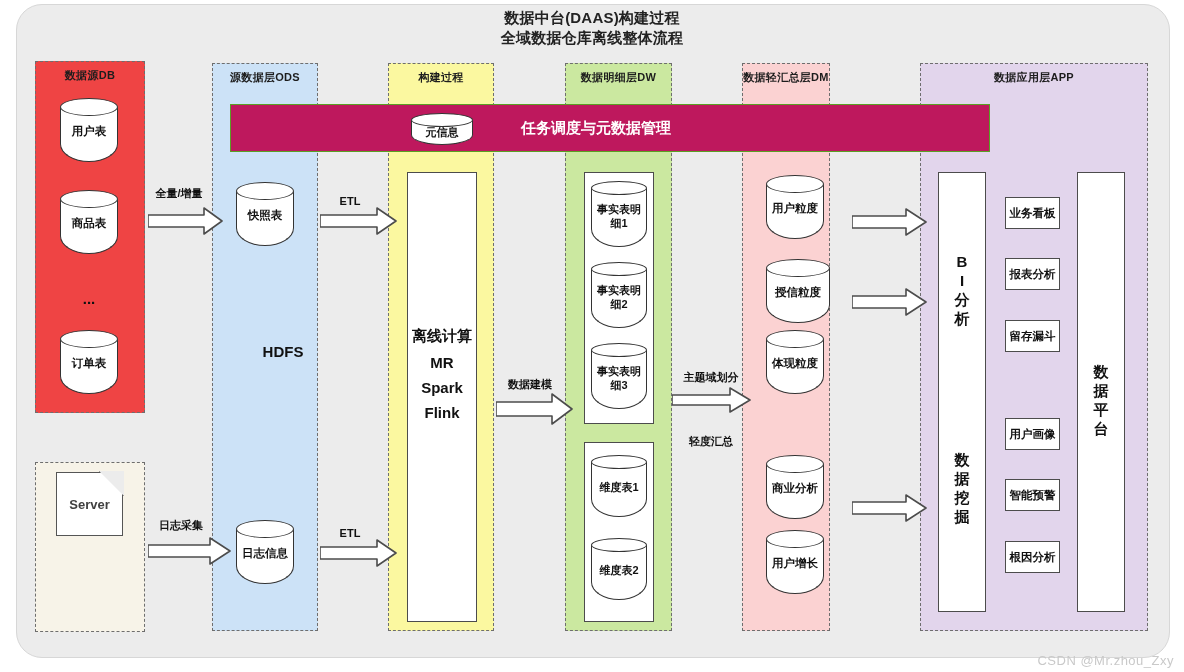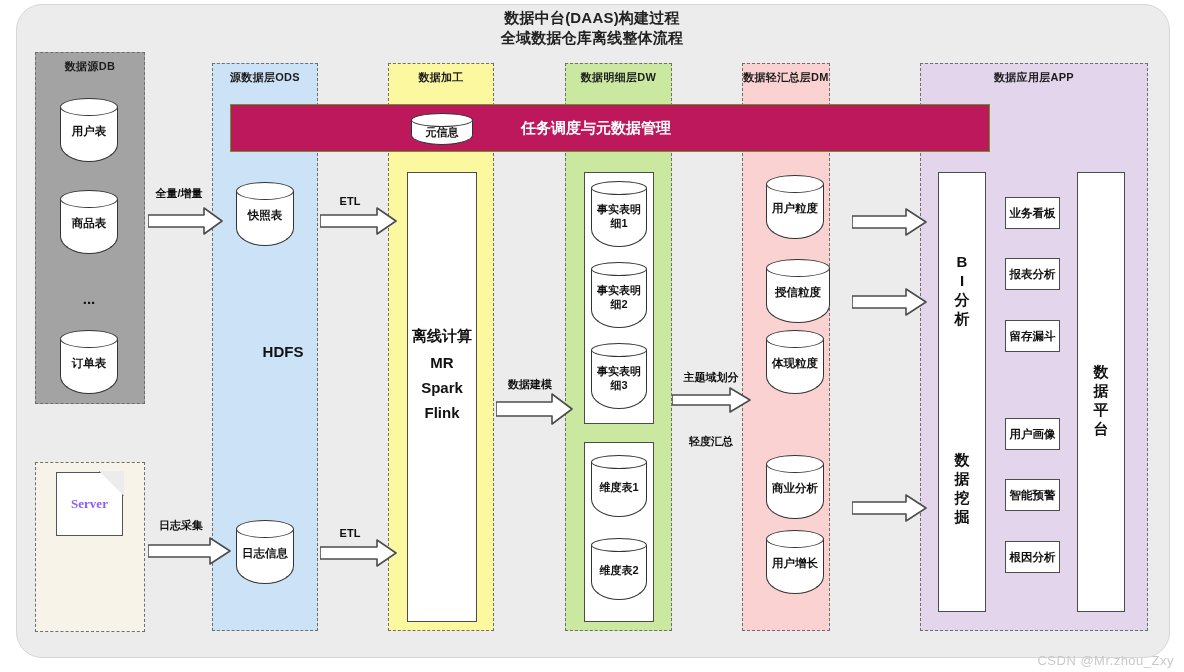--- a/index.html
+++ b/index.html
@@ -97,21 +97,21 @@
     position:absolute;inset:0;background:#ffffff;
     border:1.6px solid #555;box-sizing:border-box;
   }
   .doc .fold{
     position:absolute;right:-1px;top:-1px;width:24px;height:24px;
     background:#ececec;border-left:1.6px solid #555;border-bottom:1.6px solid #555;
     transform-origin:top right;
   }
   .doc .lbl{
     position:absolute;left:0;right:0;top:50%;transform:translateY(-50%);
-    text-align:center;font-size:13px;font-weight:bold;color:#8b5cf6;font-family:Liberation Serif, serif;
+    text-align:center;font-size:13px;font-weight:bold;color:#404040;
   }
 
   
   .arrow{position:absolute;}
   .arrow svg{display:block;}
   .arrow-label{
     position:absolute;font-size:11px;font-weight:bold;color:#111;
     white-space:nowrap;text-align:center;
   }
 
@@ -135,30 +135,30 @@
 <body>
 
 <div id="stage">
   <div class="canvas-bg"></div>
 
   <div class="title">
     <div>数据中台(DAAS)构建过程</div>
     <div>全域数据仓库离线整体流程</div>
   </div>
 
-  <div class="lane" style="left:35px;top:52px;width:110px;height:352px;background:#a3a3a3;">
+  <div class="lane" style="left:35px;top:61px;width:110px;height:352px;background:#ef4444;">
     <div class="lane-title">数据源DB</div>
   </div>
 
   <div class="lane" style="left:212px;top:63px;width:106px;height:568px;background:#cce2f7;">
     <div class="lane-title">源数据层ODS</div>
   </div>
 
   <div class="lane" style="left:388px;top:63px;width:106px;height:568px;background:#fbf8a0;">
-    <div class="lane-title">数据加工</div>
+    <div class="lane-title">构建过程</div>
   </div>
 
   <div class="lane" style="left:565px;top:63px;width:107px;height:568px;background:#cbe8a0;">
     <div class="lane-title">数据明细层DW</div>
   </div>
 
   <div class="lane" style="left:742px;top:63px;width:88px;height:568px;background:#fbd2d2;">
     <div class="lane-title">数据轻汇总层DM</div>
   </div>
 

